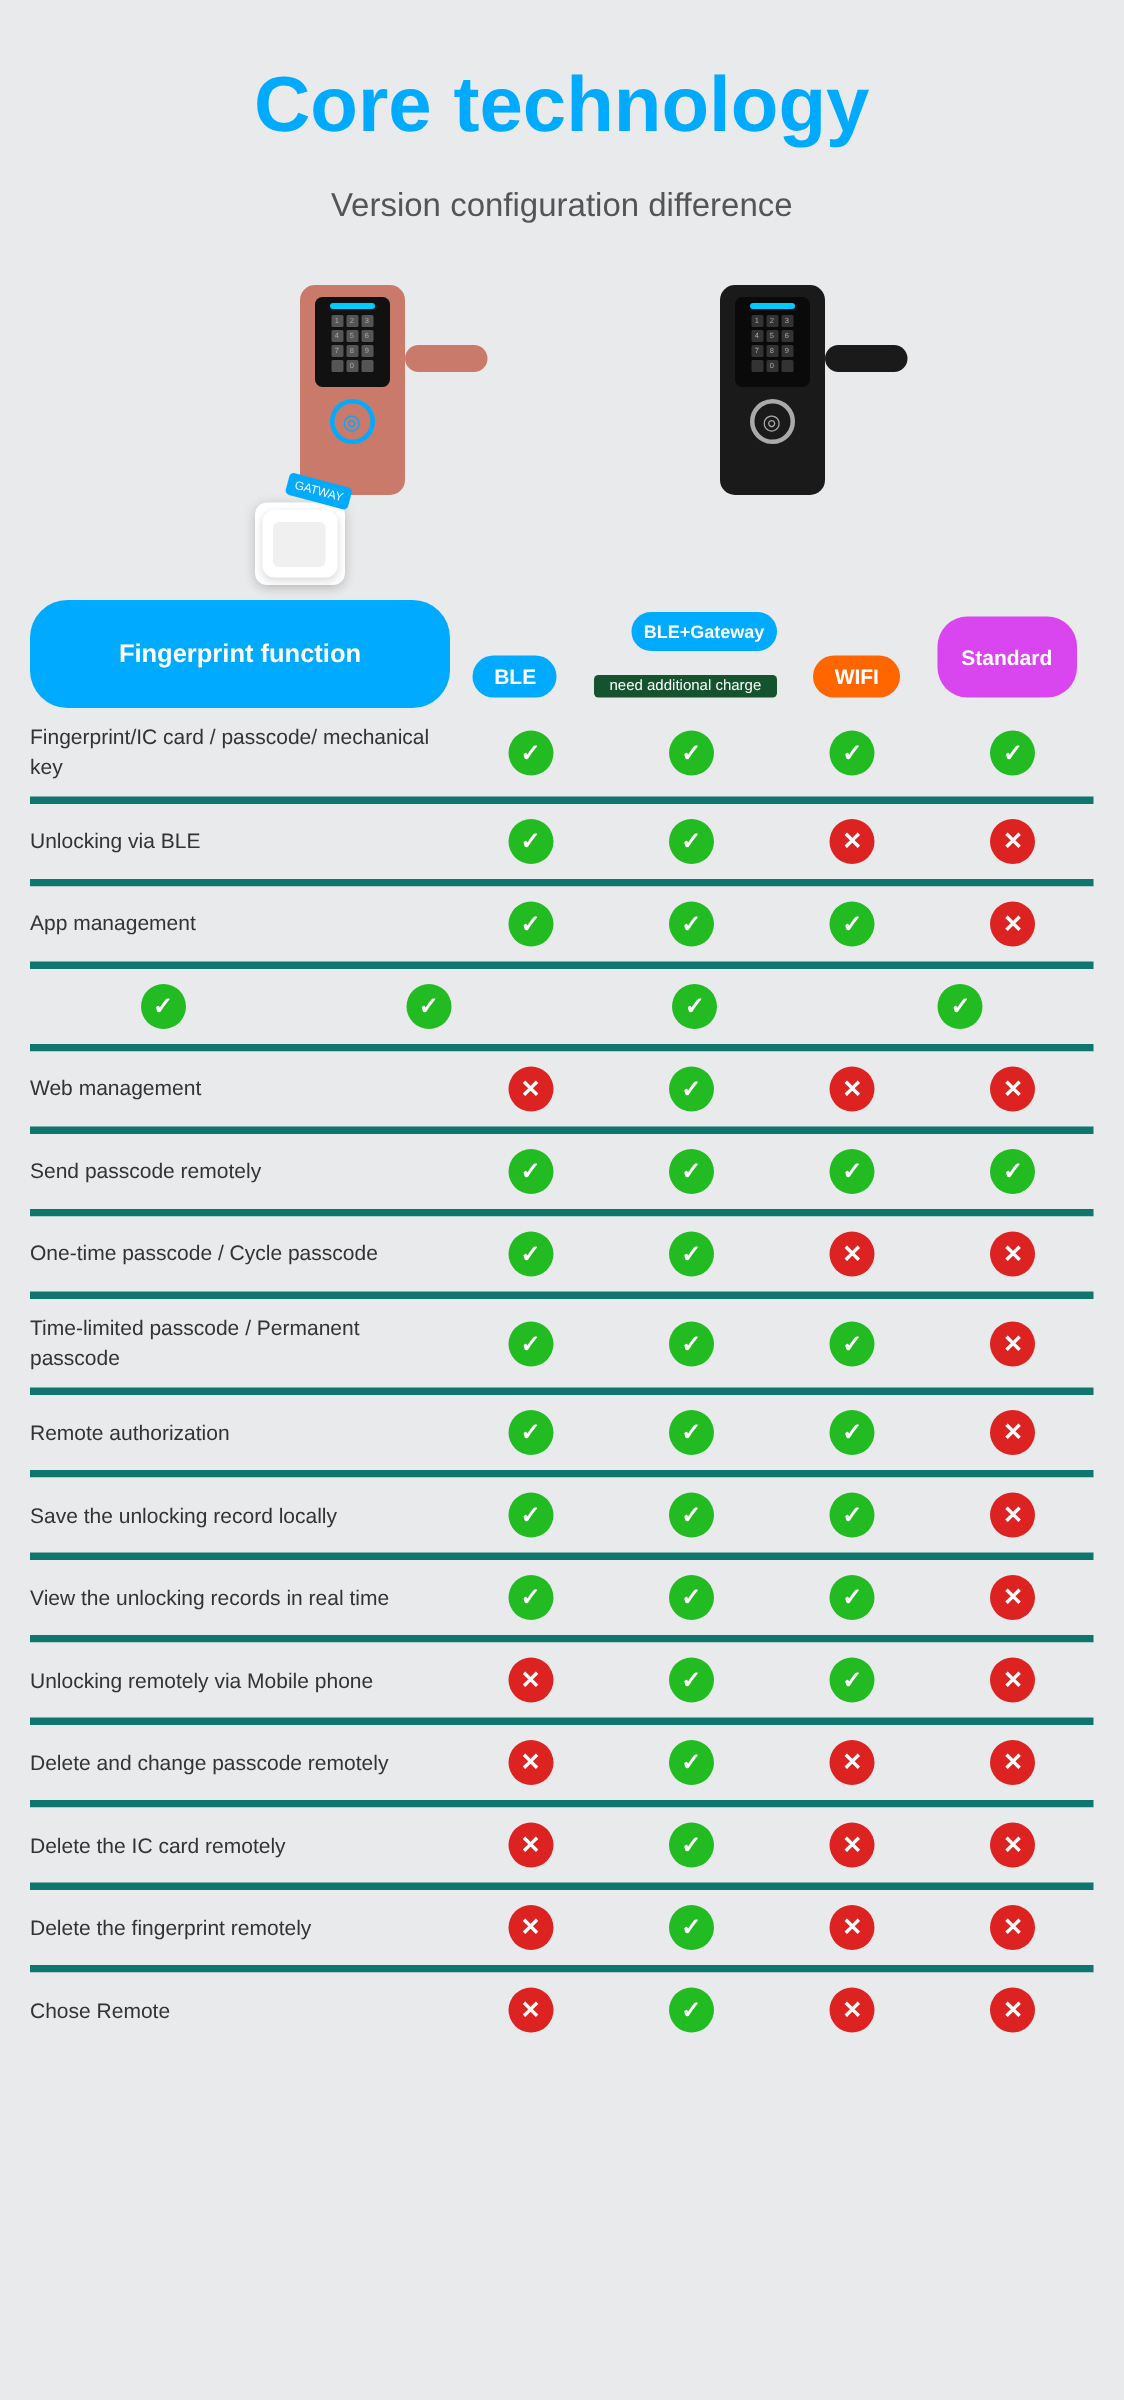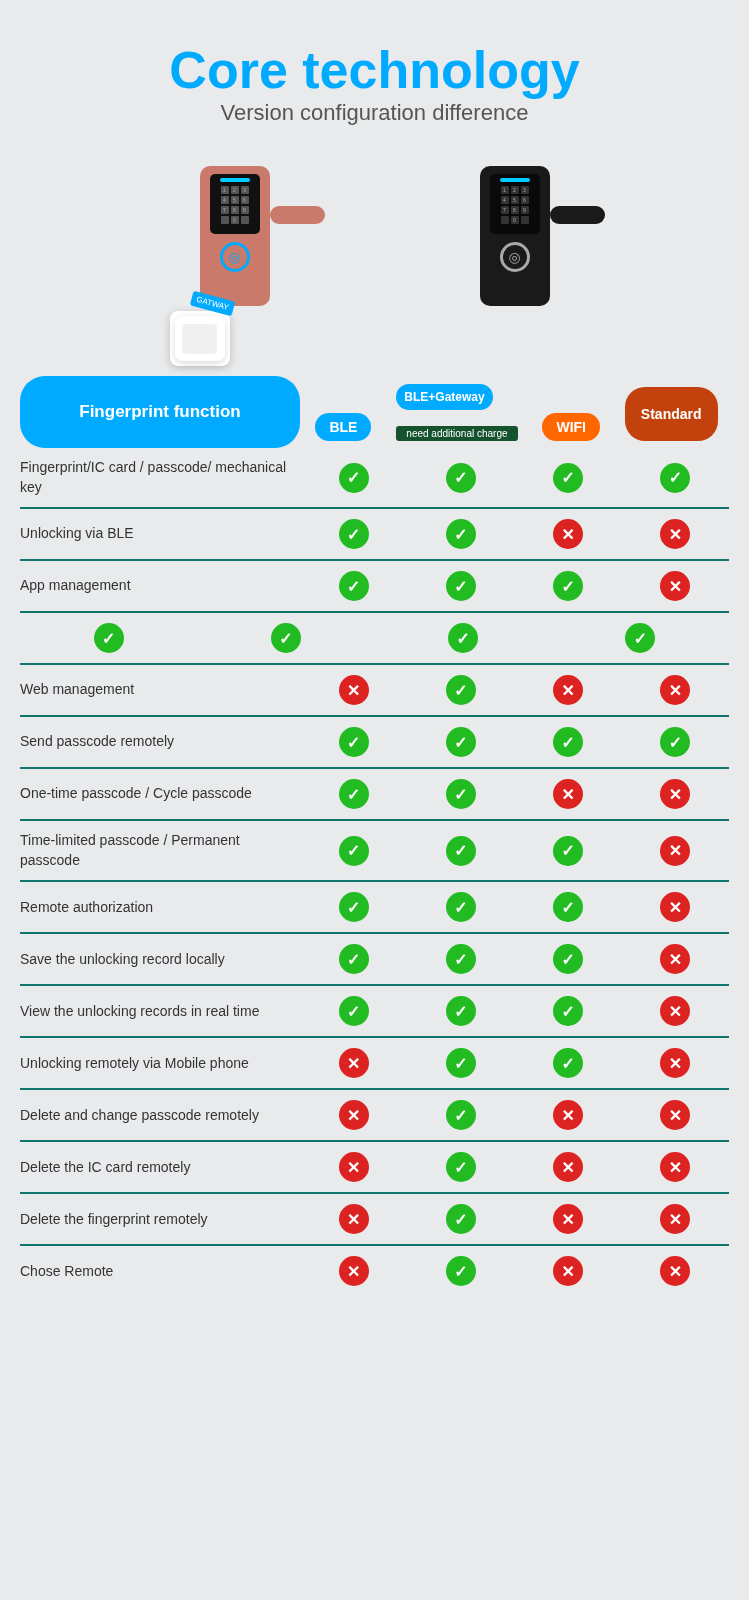--- a/index.html
+++ b/index.html
@@ -12,21 +12,21 @@
     .page {
       width: 749px;
       background: #e8eaec;
       padding: 40px 20px 40px 20px;
     }
     .title {
       text-align: center;
       font-size: 52px;
       font-weight: bold;
       color: #00aaff;
-      margin-bottom: 0;
+      margin-bottom: 24px;
     }
     .subtitle {
       text-align: center;
       font-size: 22px;
       color: #555;
     }
     .locks-row {
       display: flex;
       justify-content: center;
       gap: 80px;
@@ -141,31 +141,31 @@
       border-radius: 20px;
       padding: 6px 14px;
       font-size: 14px;
       font-weight: bold;
       color: white;
       text-align: center;
     }
     .col-badge.ble { background: #00aaff; }
     .col-badge.ble-gw { background: #00aaff; }
     .col-badge.wifi { background: #ff6600; }
-    .col-badge.standard { background: #c2410c; border-radius: 20px; padding: 19px 16px; }
+    .col-badge.standard { background: #d946ef; border-radius: 20px; padding: 19px 16px; }
     .ble-badges {
       display: flex;
       gap: 4px;
     }
 
     
     .data-row {
       display: flex;
       align-items: center;
-      border-bottom: 2px solid #0f766e;
+      border-bottom: 5px solid #0f766e;
       padding: 10px 0;
       background: #e8eaec;
     }
     .data-row:last-child { border-bottom: none; }
     .row-label {
       flex: 0 0 280px;
       font-size: 14px;
       color: #333;
       padding-right: 10px;
       line-height: 1.4;
@@ -323,21 +323,21 @@
     </div>
   </div>
 
   <div>
 
     <div class="header-area">
       <div class="header-feature-cell">Fingerprint function</div>
       <div class="header-icons-area">
         <div class="header-badges-row">
           <div class="col-badge ble">BLE</div>
-          <div style="display:flex; flex-direction:column; align-items:flex-start;gap:16px;">
+          <div style="display:flex; flex-direction:column; align-items:flex-end;gap:16px;">
             <div class="ble-badges">
               <div class="col-badge ble-gw" style="font-size:12px; padding:6px 8px;">BLE+Gateway</div>
             </div>
             <div class="note-bar">need additional charge</div>
           </div>
           <div class="col-badge wifi">WIFI</div>
           <div class="col-badge standard">Standard</div>
         </div>
       </div>
     </div>

